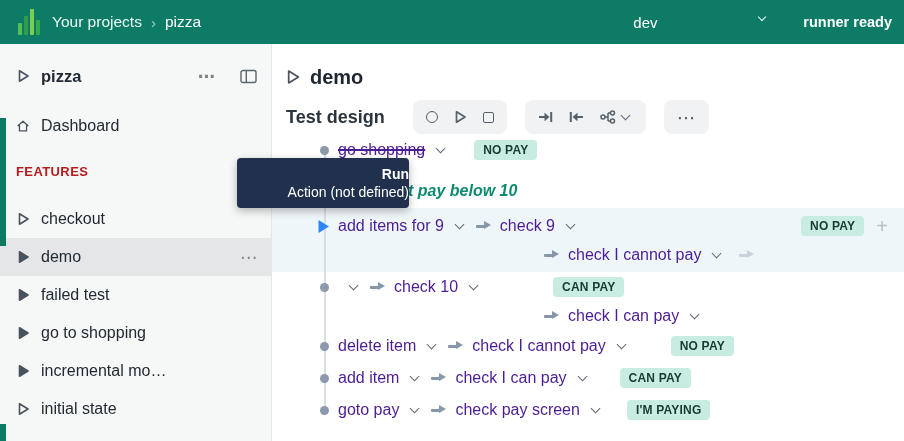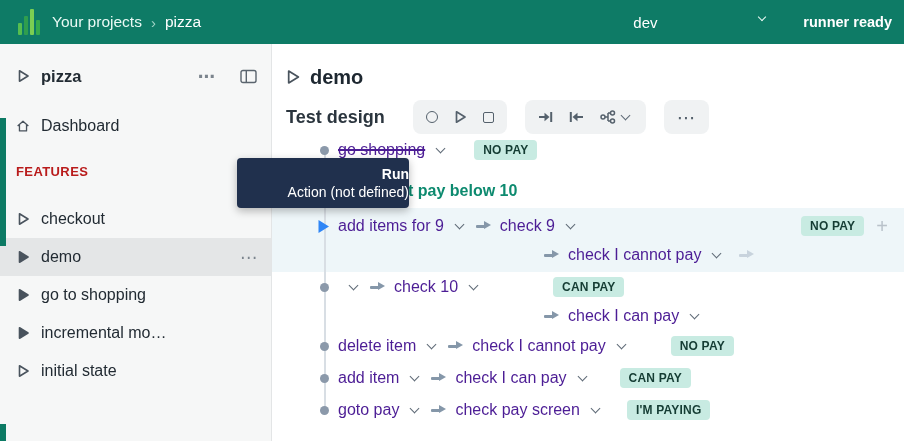--- a/index.html
+++ b/index.html
@@ -69,21 +69,21 @@
   
   .steps { position:relative; }
   .vline { position:absolute; left:52px; top:12px; width:2px; height:260px; background:#d8dee4; }
   .step-row { position:relative; display:flex; align-items:center; padding-left:44px; }
   .marker { width:22px; display:flex; align-items:center; flex:none; }
   .dot { width:9px; height:9px; border-radius:50%; background:#8b99aa; margin-left:4px; }
   .play-marker { margin-left:1px; display:inline-flex; cursor:pointer; }
   .step-name { font-size:16px; color:#4c1d95; white-space:nowrap; cursor:pointer; }
   .struck { text-decoration:line-through; text-decoration-thickness:1.5px; }
   .row-a { height:24px; }
-  .scenario-row { height:46px; display:flex; align-items:center; padding-left:136px; padding-top:12px; }
+  .scenario-row { height:46px; display:flex; align-items:center; padding-left:136px; padding-top:12px;font-style:italic; }
   .scenario-text { color:#0d8a6f; font-weight:700; font-size:16px; }
   .hl-block { background:#eef6f9; padding:3px 0; }
   .line-1 { height:30px; }
   .line-2 { height:28px; padding-left:263px; }
   .row-single { height:32px; }
 
   
   .arrow { position:relative; width:16px; height:10px; display:inline-block; margin:0 9px 0 8px; flex:none; }
   .arrow::before { content:""; position:absolute; left:1px; top:4px; width:9px; height:2.6px; background:#8597a9; border-radius:1px; }
   .arrow::after { content:""; position:absolute; right:0; top:0.4px; border-left:7px solid #8597a9;
@@ -180,20 +180,28 @@
             </span>
           <span>demo</span>
           <span class="dots"></span>
         </div>
         <div class="side-row feature">
           <span class="tri filled">
               <svg width="13" height="14" viewBox="0 0 13 14">
                 <path d="M2.5 1.8 L11 7 L2.5 12.2 Z"></path>
               </svg>
             </span>
+          <span>failed test</span>
+        </div>
+        <div class="side-row feature">
+          <span class="tri filled">
+              <svg width="13" height="14" viewBox="0 0 13 14">
+                <path d="M2.5 1.8 L11 7 L2.5 12.2 Z"></path>
+              </svg>
+            </span>
           <span>go to shopping</span>
         </div>
         <div class="side-row feature">
           <span class="tri filled">
               <svg width="13" height="14" viewBox="0 0 13 14">
                 <path d="M2.5 1.8 L11 7 L2.5 12.2 Z"></path>
               </svg>
             </span>
           <span>incremental mo…</span>
         </div>

